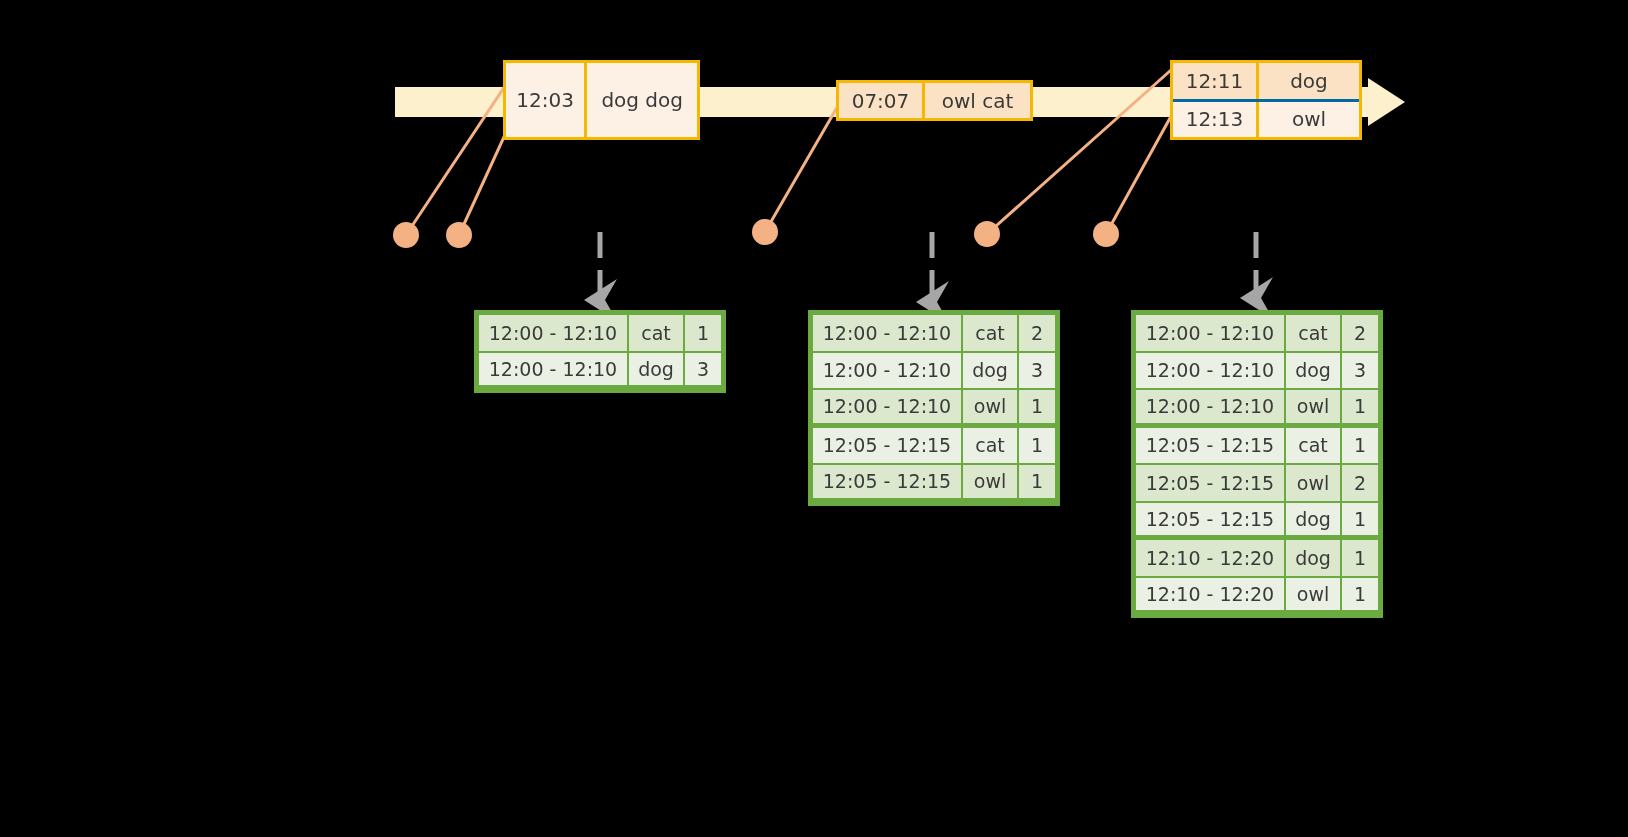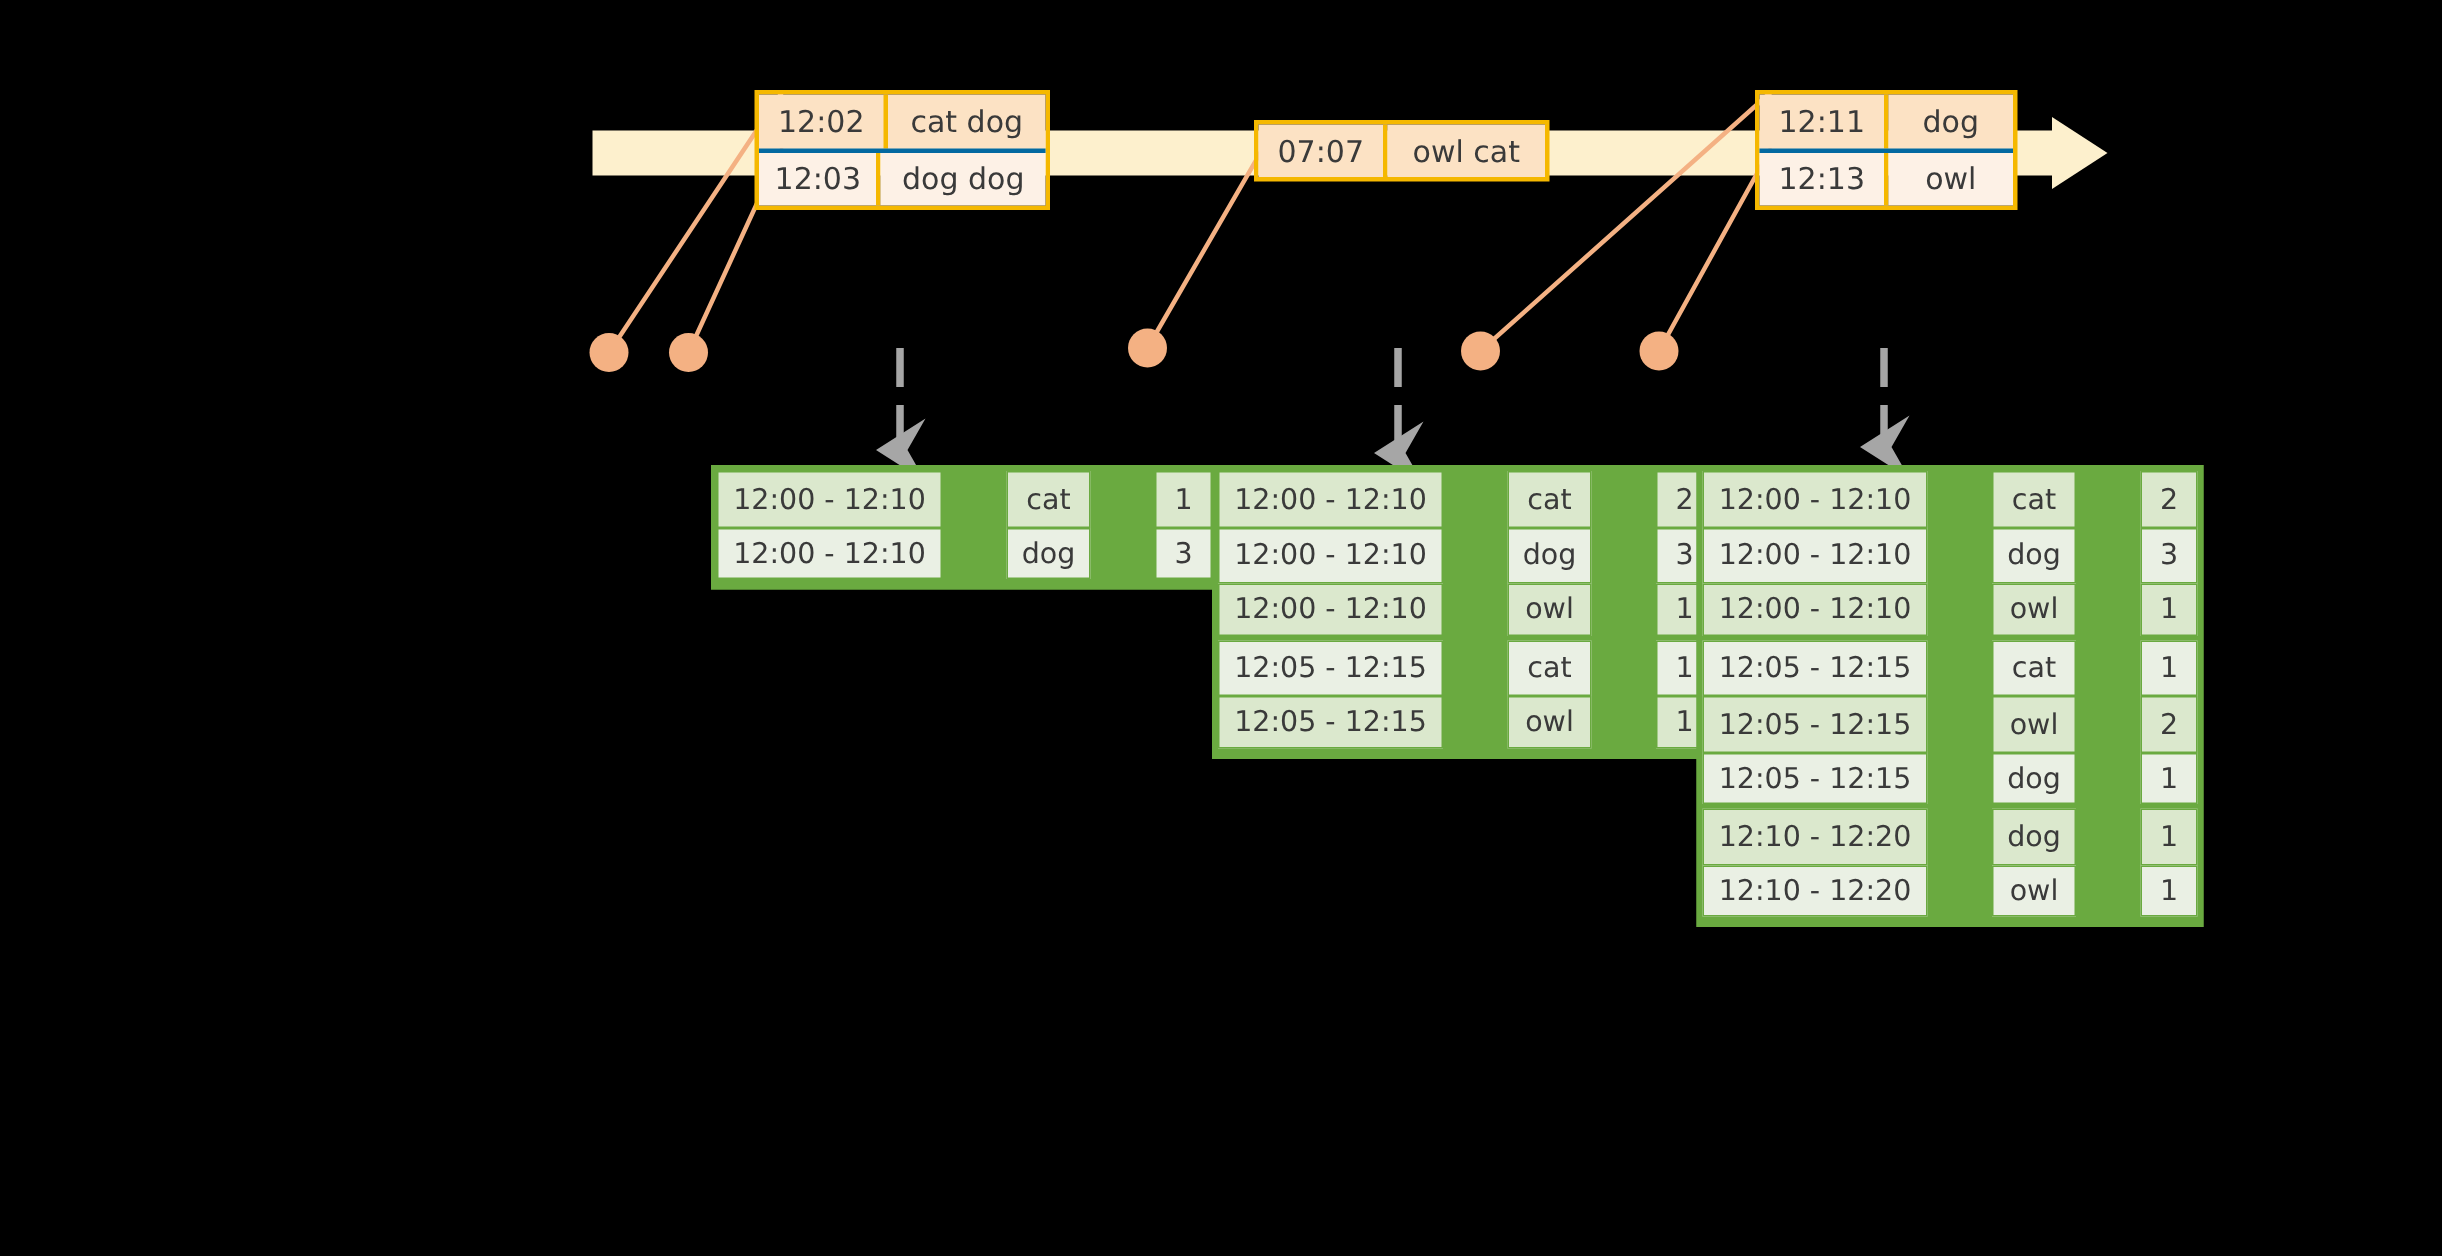--- a/index.html
+++ b/index.html
@@ -73,21 +73,20 @@
     box-sizing: border-box;
     background: #6aaa40;
     display: flex;
     flex-direction: column;
     z-index: 5;
   }
   .res-row {
     display: flex;
     height: 37.5px;
     box-sizing: border-box;
-    gap: 43px;
   }
   .res-cell {
     box-sizing: border-box;
     display: flex;
     align-items: center;
     justify-content: center;
     font-size: 19px;
     color: #3a3a3a;
     border: 1.5px solid #6aaa40;
     white-space: nowrap;
@@ -133,38 +132,34 @@
     </g>
 
     <g stroke="#a6a6a6" stroke-width="5" fill="none" stroke-dasharray="26 12" marker-end="url(#dashhead)">
       <line x1="600" y1="232" x2="600" y2="300"></line>
       <line x1="932" y1="232" x2="932" y2="302"></line>
       <line x1="1256" y1="232" x2="1256" y2="298"></line>
     </g>
   </svg>
 
   <div class="evt-box" style="left:503px; top:60px; width:197px; height:80px;">
-    <div class="evt-row shade-a">
-      <div class="evt-time">12:02</div>
-      <div class="evt-words">cat dog</div>
-    </div>
     <div class="evt-row shade-b">
       <div class="evt-time">12:03</div>
       <div class="evt-words">dog dog</div>
     </div>
   </div>
 
   <div class="evt-box" style="left:836px; top:80px; width:197px; height:41px;">
     <div class="evt-row shade-a">
       <div class="evt-time">07:07</div>
       <div class="evt-words">owl cat</div>
     </div>
   </div>
 
-  <div class="evt-box" style="left:1170px; top:60px; width:175px; height:80px;">
+  <div class="evt-box" style="left:1170px; top:60px; width:192px; height:80px;">
     <div class="evt-row shade-a">
       <div class="evt-time">12:11</div>
       <div class="evt-words">dog</div>
     </div>
     <div class="evt-row shade-b">
       <div class="evt-time">12:13</div>
       <div class="evt-words">owl</div>
     </div>
   </div>
 

